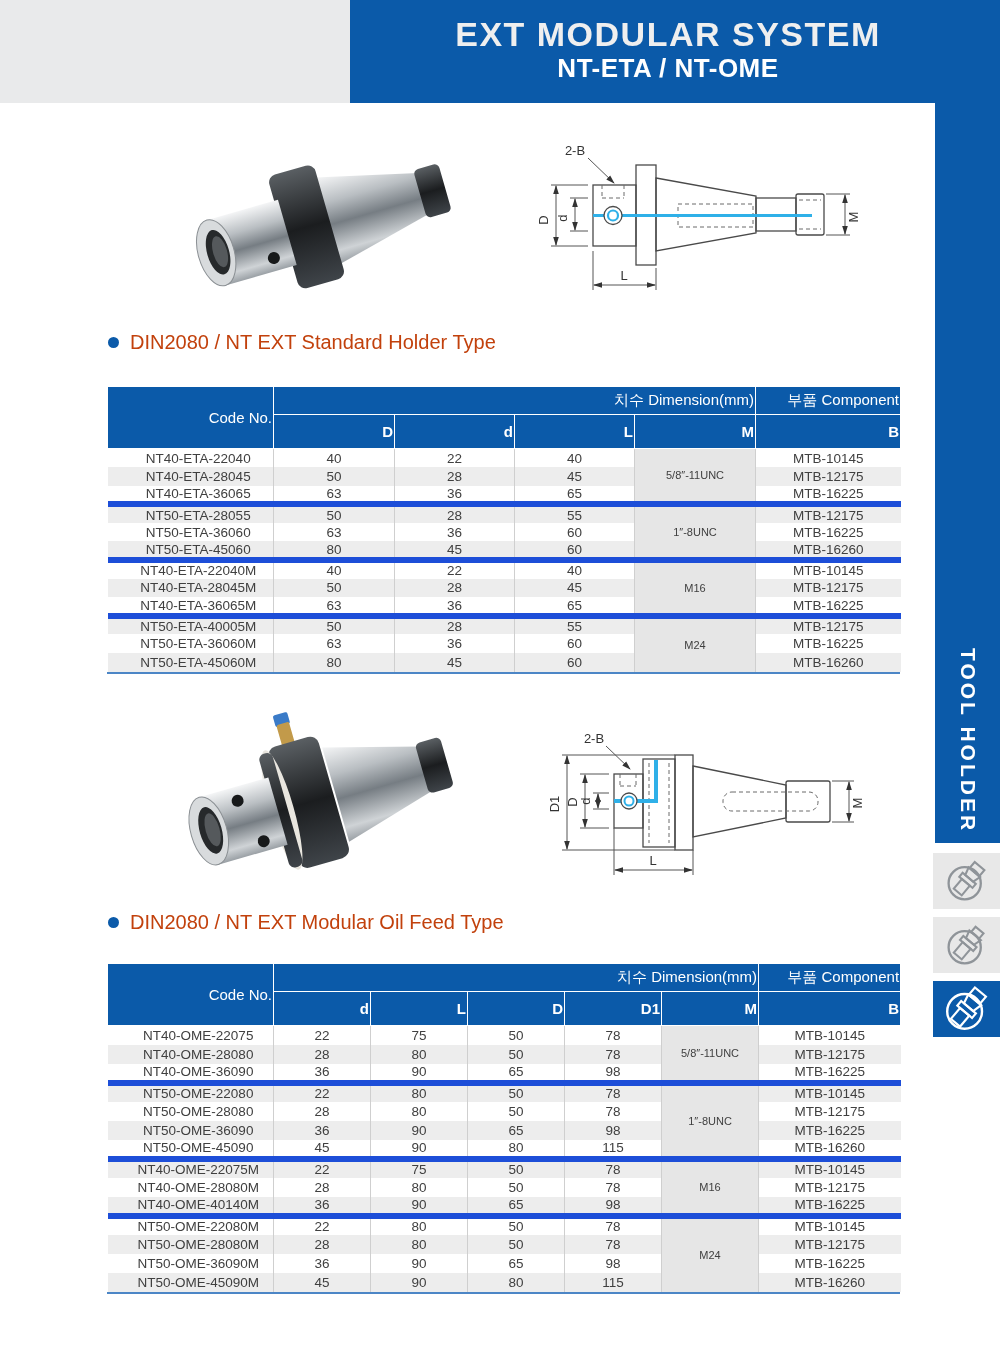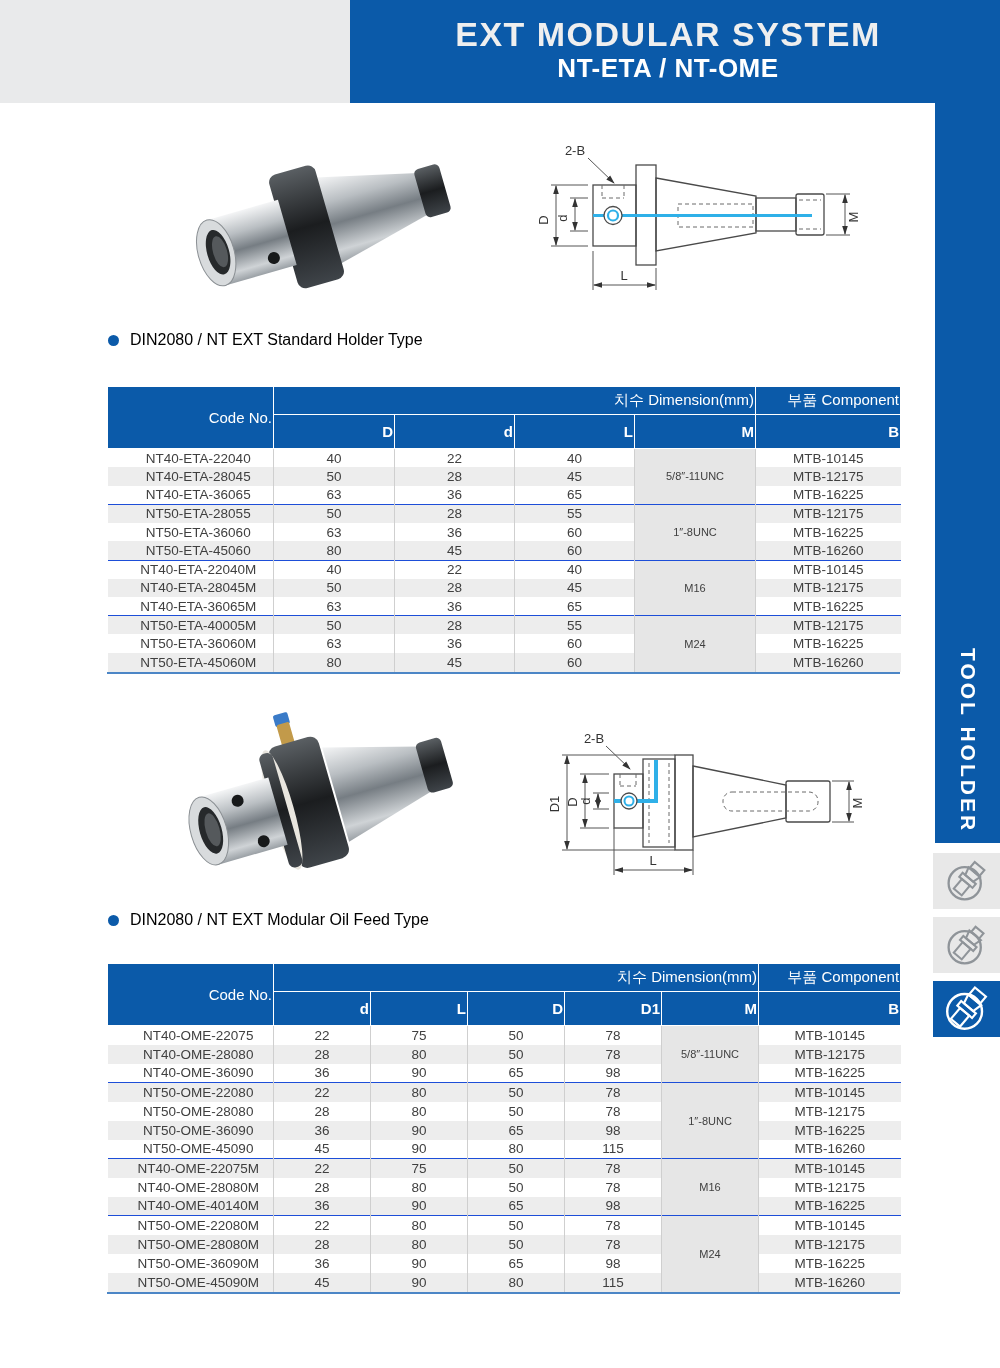--- a/index.html
+++ b/index.html
@@ -12,39 +12,39 @@
   .banner .title{color:#efefef;font-size:34px;font-weight:bold;letter-spacing:1.5px;line-height:40px;}
   .banner .subtitle{color:#ffffff;font-size:26px;font-weight:bold;letter-spacing:.5px;line-height:28px;}
   
   .side-tab{position:absolute;left:935px;top:103px;width:65px;height:740px;background:#0b5aa9;}
   .side-tab-label{position:absolute;left:50%;bottom:10px;transform:translateX(-50%);
         writing-mode:vertical-rl;color:#fff;font-weight:bold;font-size:21px;letter-spacing:3px;white-space:nowrap;}
   .tile{position:absolute;left:933px;width:67px;height:56px;background:#e8e8e8;color:#8f9499;
         display:flex;align-items:center;justify-content:center;}
   .tile.active{background:#0b5aa9;color:#ffffff;}
   
-  .sec-heading{position:absolute;left:108px;display:flex;align-items:center;font-size:16px;color:#000000;}
+  .sec-heading{position:absolute;left:108px;display:flex;align-items:center;font-size:20px;color:#c2410c;}
   .bullet{width:11px;height:11px;border-radius:50%;background:#0b5aa9;margin-right:11px;flex:0 0 auto;}
   .type-label{position:absolute;left:108px;display:flex;align-items:center;font-size:15.5px;font-weight:bold;color:#1d1d1d;margin-top:40px;}
   .tri{width:0;height:0;border-left:10px solid #111;border-top:6px solid transparent;
        border-bottom:6px solid transparent;margin-right:11px;flex:0 0 auto;}
   
   .tbl-wrap{position:absolute;left:107px;width:793px;border-bottom:2px solid #4c86c6;}
   table{border-collapse:collapse;table-layout:fixed;width:793px;}
   th{background:#0b5aa9;color:#fff;border:1px solid #ffffff;font-weight:normal;font-size:15px;text-align:right;}
   tr.h1 th{height:25px;}
   tr.h2 th{height:31px;font-weight:bold;}
   td{font-size:13.5px;color:#404040;text-align:center;border-left:1px solid #cfcfcf;
      padding:0;overflow:hidden;white-space:nowrap;}
   td:first-child{border-left:none;}
   #tbody0 tr{height:18.6px;}
   #tbody1 tr{height:19px;}
   tr.alt td{background:#ededed;}
   td.mcell{background:#e6e6e6 !important;font-size:11px;}
-  tr.gsep td{border-top:1px solid #1d4ed8;}
+  tr.gsep td{border-top:6px solid #1d4ed8;}
   td.code{text-align:center;padding-left:16px;}
   
   .fig{position:absolute;}
   .dimtext{font-size:13px;fill:#333;font-family:"Liberation Sans",sans-serif;}
 </style>
 </head>
 <body>
 
 <div class="page">
 

